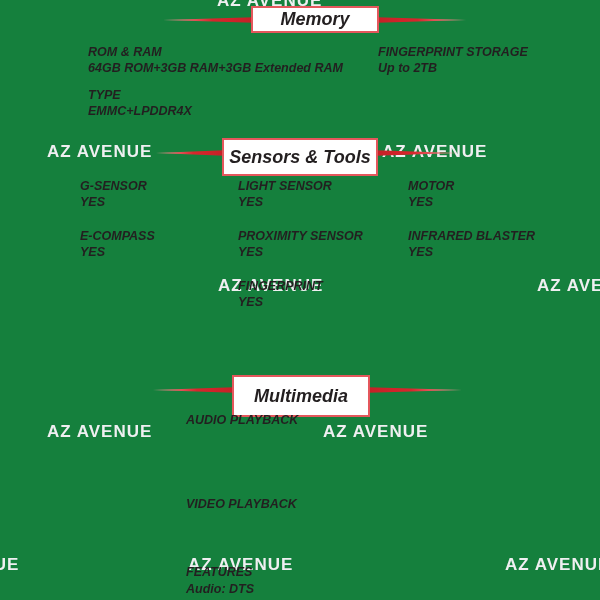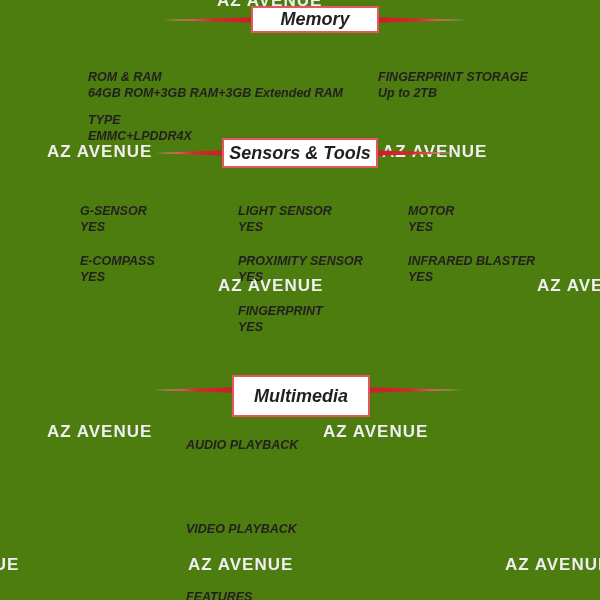--- a/index.html
+++ b/index.html
@@ -1,19 +1,19 @@
 <!DOCTYPE html>
 <html><head>
 <meta charset="utf-8">
 <style>
   html,body{margin:0;padding:0;background:#ffffff;}
   #canvas{
     position:relative;
     width:600px;height:600px;
-    background:#4d7c0f;
+    background:#15803d;
     overflow:hidden;
     font-family:"Liberation Sans", sans-serif;
   }
   
   .wm{
     position:absolute;
     font-size:17px;
     font-weight:bold;
     letter-spacing:1px;
     color:#efeff1;
@@ -41,21 +41,20 @@
   }
   
   .spec-item{
     position:absolute;
     z-index:3;
     font-style:italic;
     font-weight:bold;
     color:#231f20;
     font-size:12.5px;
     line-height:16px;
-    margin-top:25px;
   }
   .spec-item .lbl{display:block;white-space:nowrap;}
   .spec-item .val{display:block;white-space:pre-line;}
   .mm .spec-item, .spec-item.mm{line-height:17px;}
 </style>
 </head>
 <body>
 
 <svg width="0" height="0" style="position:absolute">
   <defs>
@@ -110,21 +109,21 @@
     <span class="val">EMMC+LPDDR4X</span>
   </div>
 
   <div class="hdr" style="left:0;top:0;width:600px;height:180px">
     <svg class="ribbon" style="left:156px;top:150px" width="68" height="6" viewBox="0 0 68 6">
       <polygon points="0,3 68,0.2 68,5.8" fill="url(#ribL)"></polygon>
     </svg>
     <svg class="ribbon" style="left:376px;top:150px" width="82" height="6" viewBox="0 0 82 6">
       <polygon points="0,0.2 82,3 0,5.8" fill="url(#ribR)"></polygon>
     </svg>
-    <div class="title-box" style="left:222px;top:138px;width:156px;height:30px">
+    <div class="title-box" style="left:222px;top:138px;width:156px;height:38px">
       <span class="t">Sensors &amp; Tools</span>
     </div>
   </div>
 
   <div class="spec-item" style="left:80px;top:178px">
     <span class="lbl">G-SENSOR</span>
     <span class="val">YES</span>
   </div>
   <div class="spec-item" style="left:238px;top:178px">
     <span class="lbl">LIGHT SENSOR</span>

